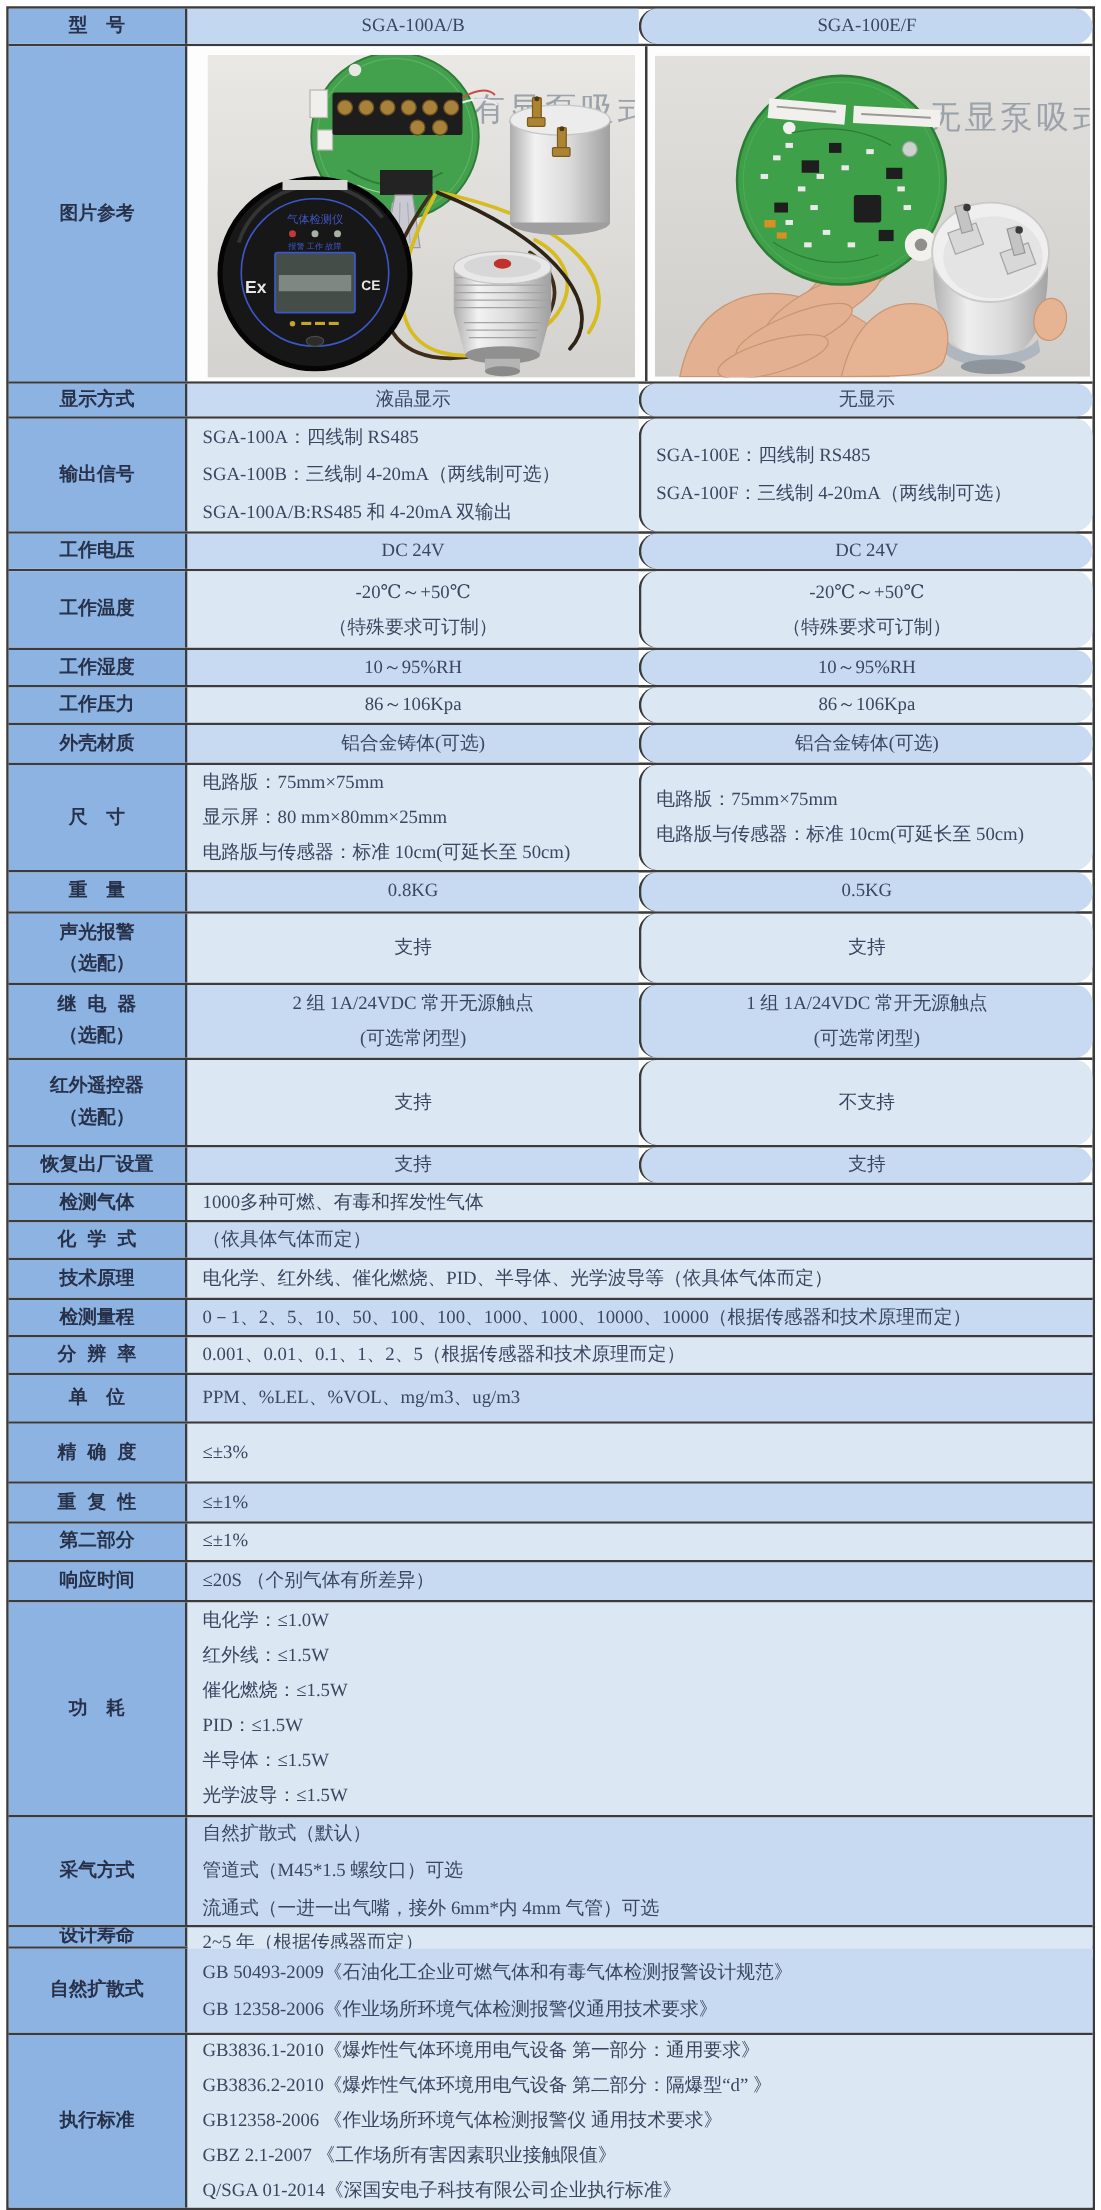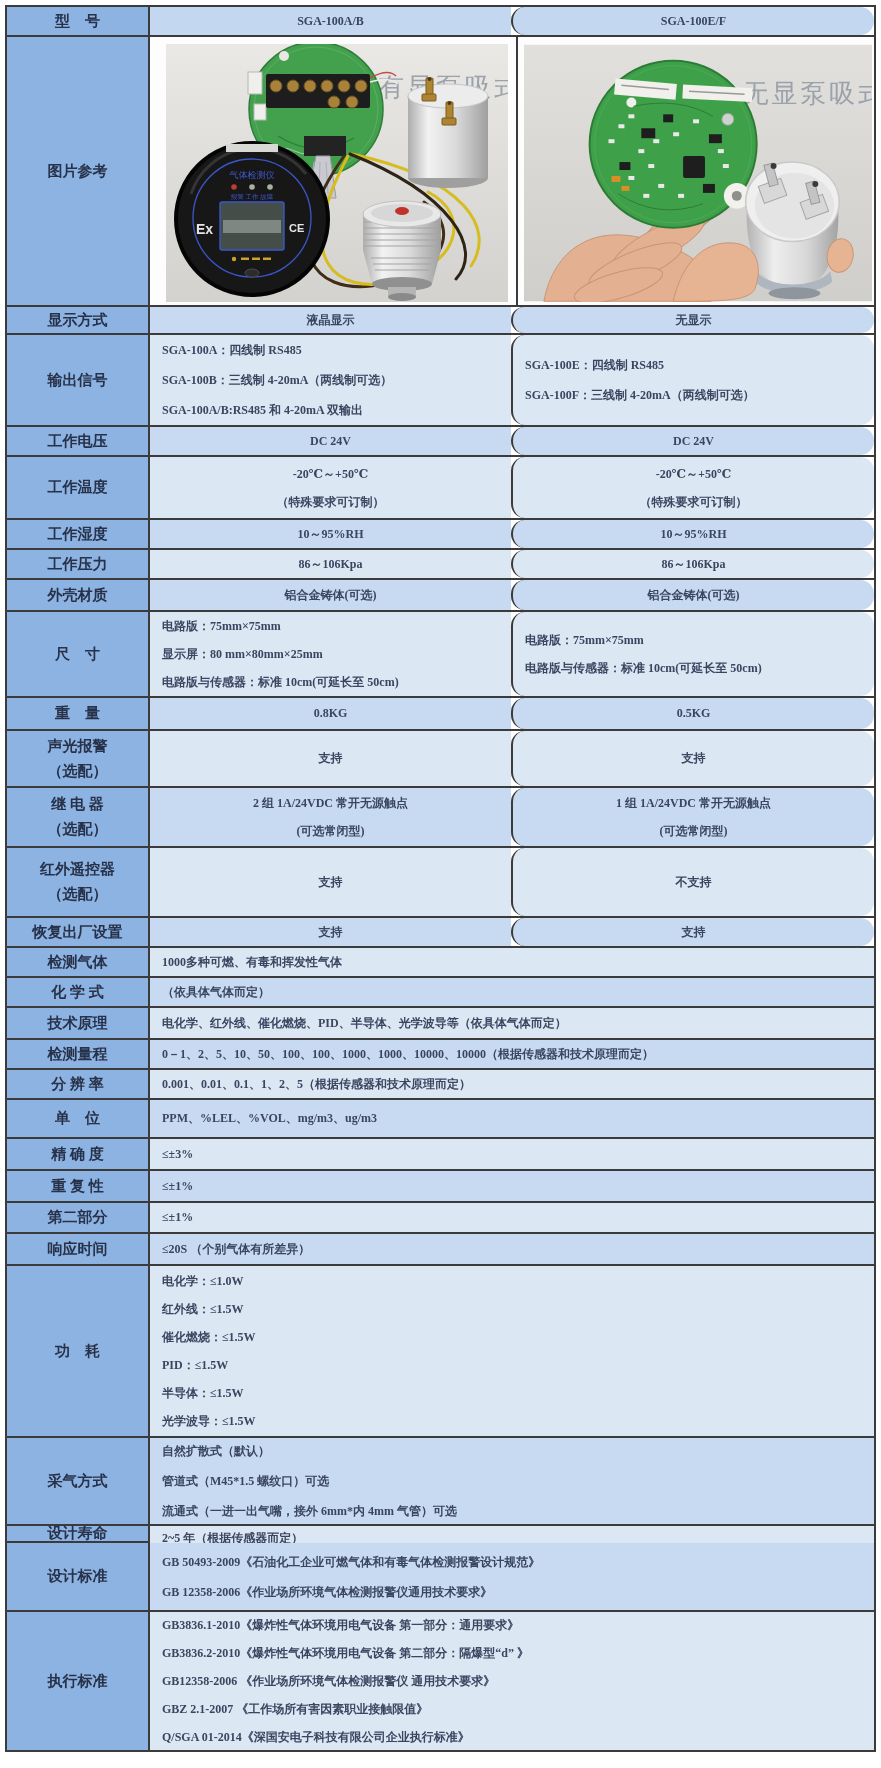--- a/index.html
+++ b/index.html
@@ -4,24 +4,24 @@
 <style>
   html,body{margin:0;padding:0;background:#ffffff;}
   .page{position:relative;width:881px;height:1768px;background:#ffffff;overflow:hidden;
         font-family:"Liberation Serif","DejaVu Serif",serif;color:#3a4660;}
   .tbl{position:absolute;left:5px;top:5px;width:871px;box-sizing:border-box;
        border:2px solid #3b3b3b;background:#fff;}
   .tr{display:flex;box-sizing:border-box;border-top:2px solid #3b3b3b;}
   .tr.first{border-top:none;}
   .td{box-sizing:border-box;display:flex;align-items:center;overflow:hidden;}
   .lbl{flex:0 0 143px;justify-content:center;background:#8db3e2;
-       font-family:Liberation Serif, serif;font-weight:bold;
+       font-family:Liberation Mono, monospace;font-weight:bold;
        font-size:15px;color:#27324a;text-align:center;white-space:pre-line;
        line-height:25px;border-right:2px solid #3b3b3b;}
-  .val{flex:1 1 0;font-size:12px;white-space:pre-line;line-height:27px;padding:0 10px;font-weight:bold;}
+  .val{flex:1 1 0;font-size:15px;white-space:pre-line;line-height:27px;padding:0 10px;}
   .val.c{justify-content:center;text-align:center;padding:0 6px;}
   .val.l{justify-content:flex-start;text-align:left;padding:12px 12px;}
   .val + .val{border-left:2px solid #3b3b3b;border-radius:14px;}
   .a .val{background:#c8daf1;}
   .b .val{background:#dce7f4;}
   .hdr .val{background:#c3d7f0;}
   .lh30 .val{line-height:30px;}
   .lh28 .val{line-height:28px;}
   .photo-cell{flex:1 1 0;background:#fdfdfd;align-items:flex-start;}
   .photo-cell + .photo-cell{border-left:2px solid #3b3b3b;}
@@ -341,21 +341,21 @@
       <div class="td val l">0－1、2、5、10、50、100、100、1000、1000、10000、10000（根据传感器和技术原理而定）</div>
     </div>
     <div class="tr b" style="height:30px">
       <div class="td lbl">分 辨 率</div>
       <div class="td val l">0.001、0.01、0.1、1、2、5（根据传感器和技术原理而定）</div>
     </div>
     <div class="tr a" style="height:39px">
       <div class="td lbl">单　位</div>
       <div class="td val l">PPM、%LEL、%VOL、mg/m3、ug/m3</div>
     </div>
-    <div class="tr b" style="height:32px">
+    <div class="tr b" style="height:48px">
       <div class="td lbl">精 确 度</div>
       <div class="td val l">≤±3%</div>
     </div>
     <div class="tr a" style="height:32px">
       <div class="td lbl">重 复 性</div>
       <div class="td val l">≤±1%</div>
     </div>
     <div class="tr b" style="height:31px">
       <div class="td lbl">第二部分</div>
       <div class="td val l">≤±1%</div>
@@ -377,21 +377,21 @@
       <div class="td lbl">采气方式</div>
       <div class="td val l">自然扩散式（默认）
 管道式（M45*1.5 螺纹口）可选
 流通式（一进一出气嘴，接外 6mm*内 4mm 气管）可选</div>
     </div>
     <div class="tr b" style="height:17px">
       <div class="td lbl">设计寿命</div>
       <div class="td val l">2~5 年（根据传感器而定）</div>
     </div>
     <div class="tr a lh30" style="height:69px">
-      <div class="td lbl">设计标准</div>
+      <div class="td lbl">自然扩散式</div>
       <div class="td val l">GB 50493-2009《石油化工企业可燃气体和有毒气体检测报警设计规范》
 GB 12358-2006《作业场所环境气体检测报警仪通用技术要求》</div>
     </div>
     <div class="tr b lh28" style="height:140px">
       <div class="td lbl">执行标准</div>
       <div class="td val l">GB3836.1-2010《爆炸性气体环境用电气设备 第一部分：通用要求》
 GB3836.2-2010《爆炸性气体环境用电气设备 第二部分：隔爆型“d” 》
 GB12358-2006 《作业场所环境气体检测报警仪 通用技术要求》
 GBZ 2.1-2007 《工作场所有害因素职业接触限值》
 Q/SGA 01-2014《深国安电子科技有限公司企业执行标准》</div>

